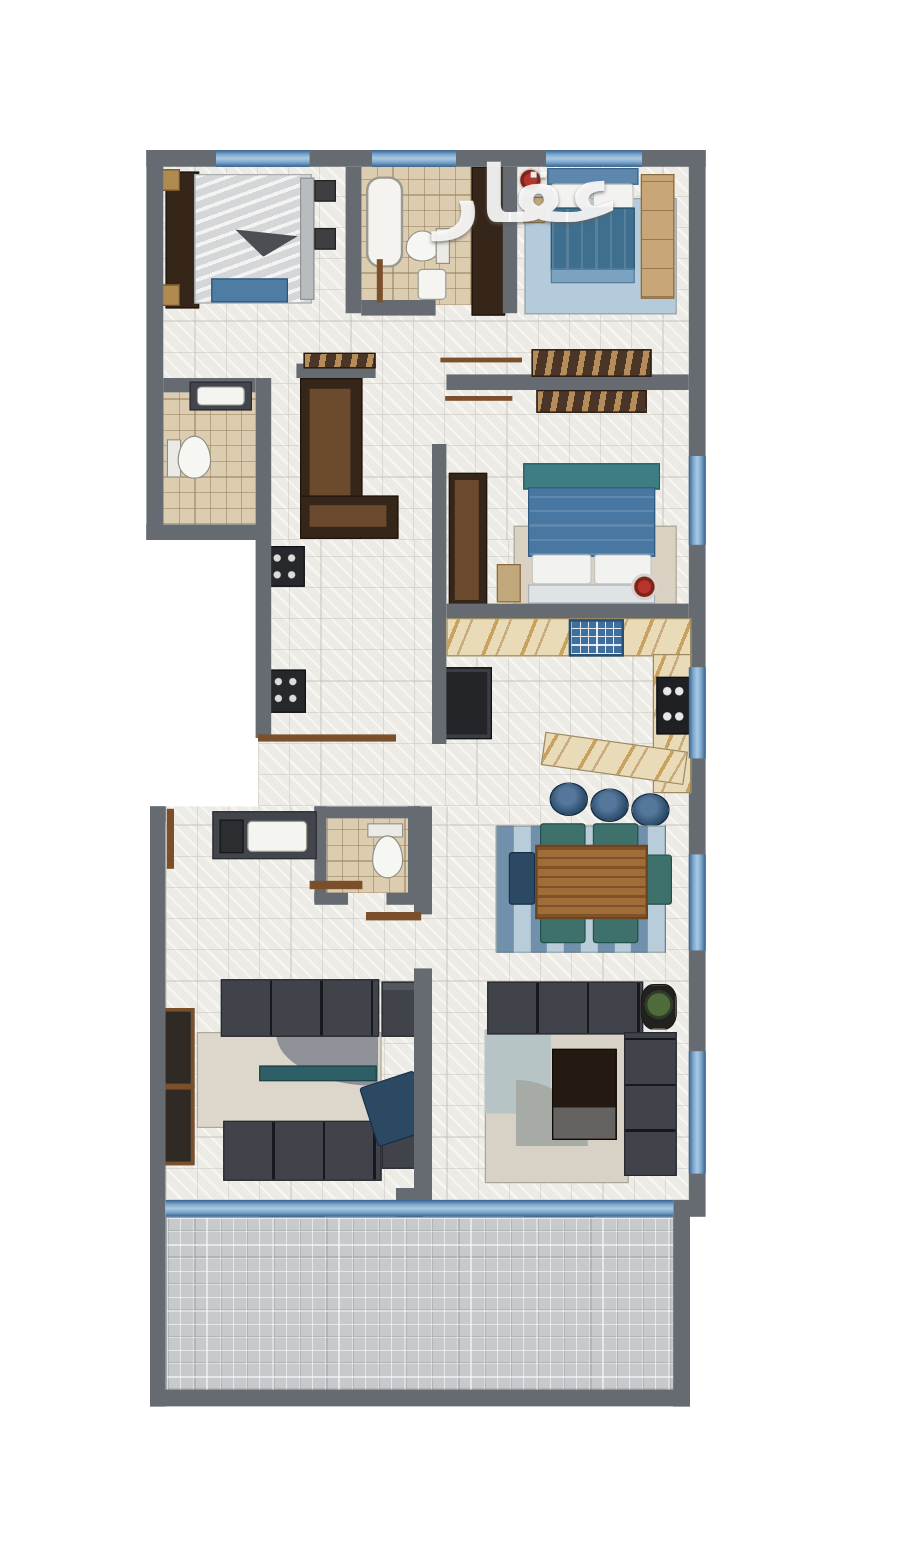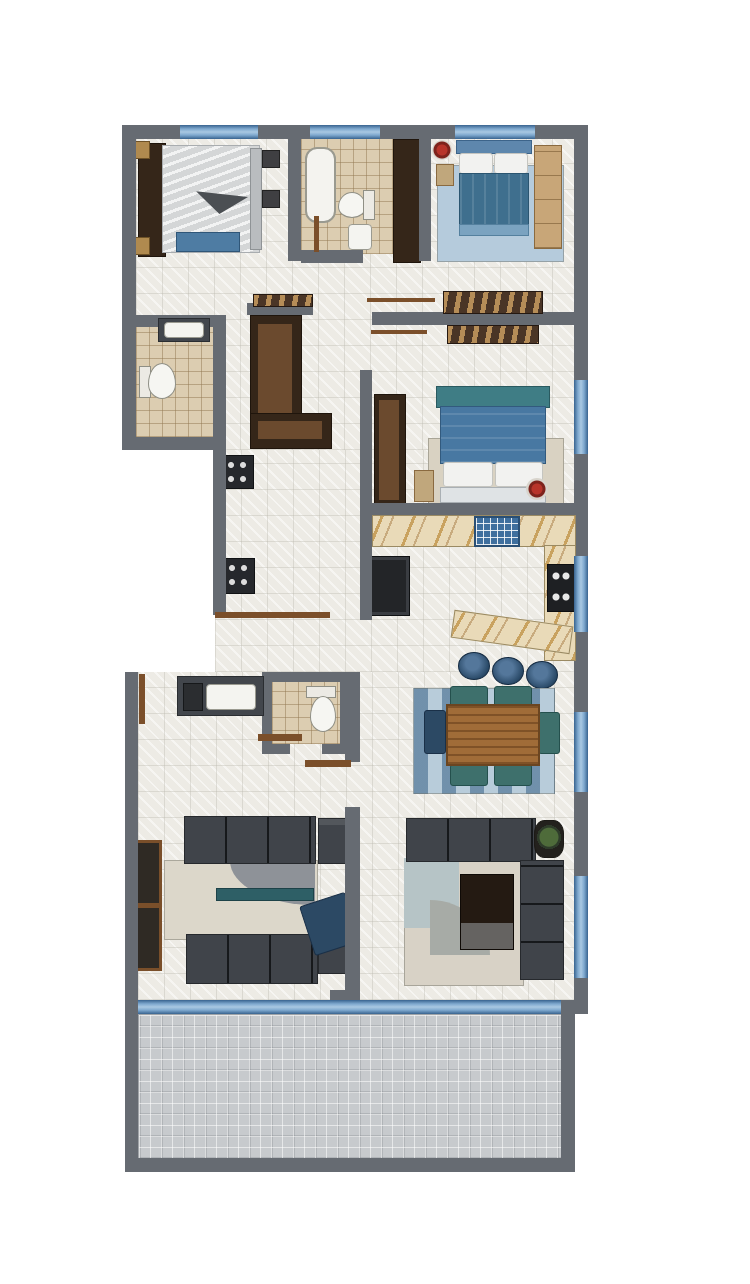--- a/index.html
+++ b/index.html
@@ -234,14 +234,15 @@
   <div class="abs w" style="left:330px;top:990px;width:22px;height:24px;"></div>
 
   <div class="abs win-h" style="left:180px;top:125px;width:78px;height:14px;"></div>
   <div class="abs win-h" style="left:310px;top:125px;width:70px;height:14px;"></div>
   <div class="abs win-h" style="left:455px;top:125px;width:80px;height:14px;"></div>
   <div class="abs win-v" style="left:574px;top:380px;width:14px;height:74px;"></div>
   <div class="abs win-v" style="left:574px;top:556px;width:14px;height:76px;"></div>
   <div class="abs win-v" style="left:574px;top:712px;width:14px;height:80px;"></div>
   <div class="abs win-v" style="left:574px;top:876px;width:14px;height:102px;"></div>
 
+  <div class="wm-logo">عقار</div>
 
 </div>
 
 </body></html>

